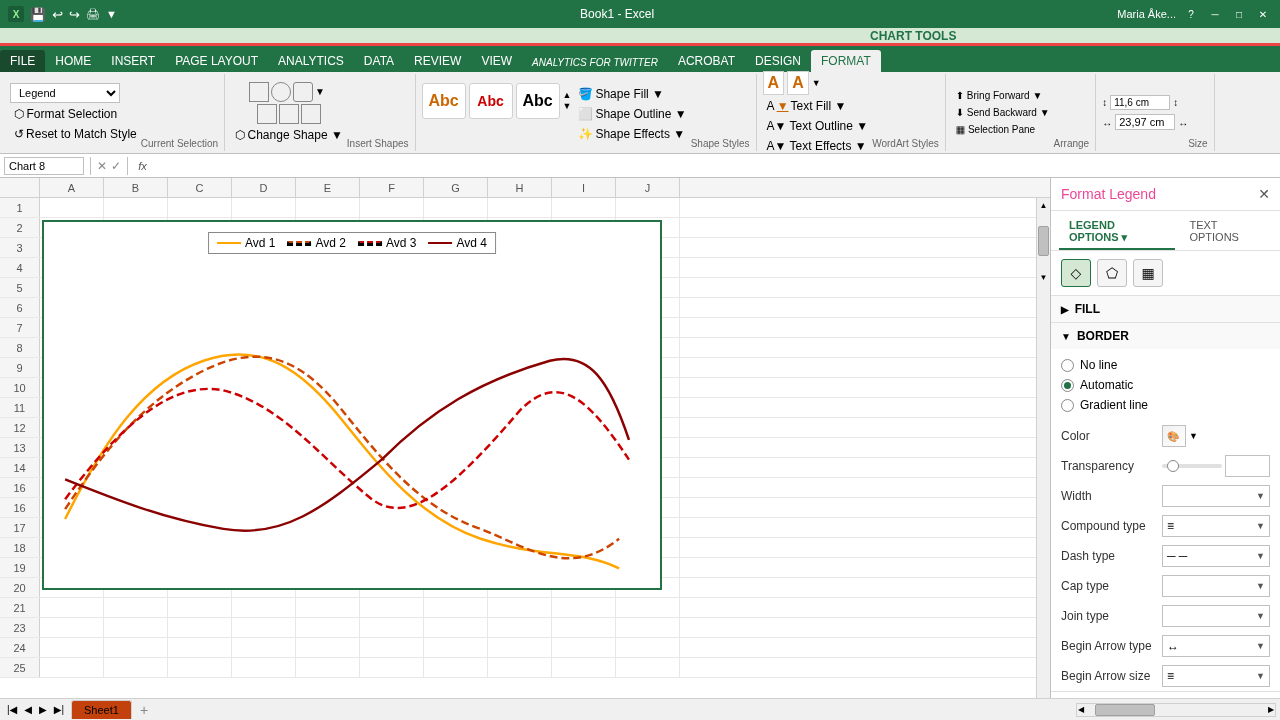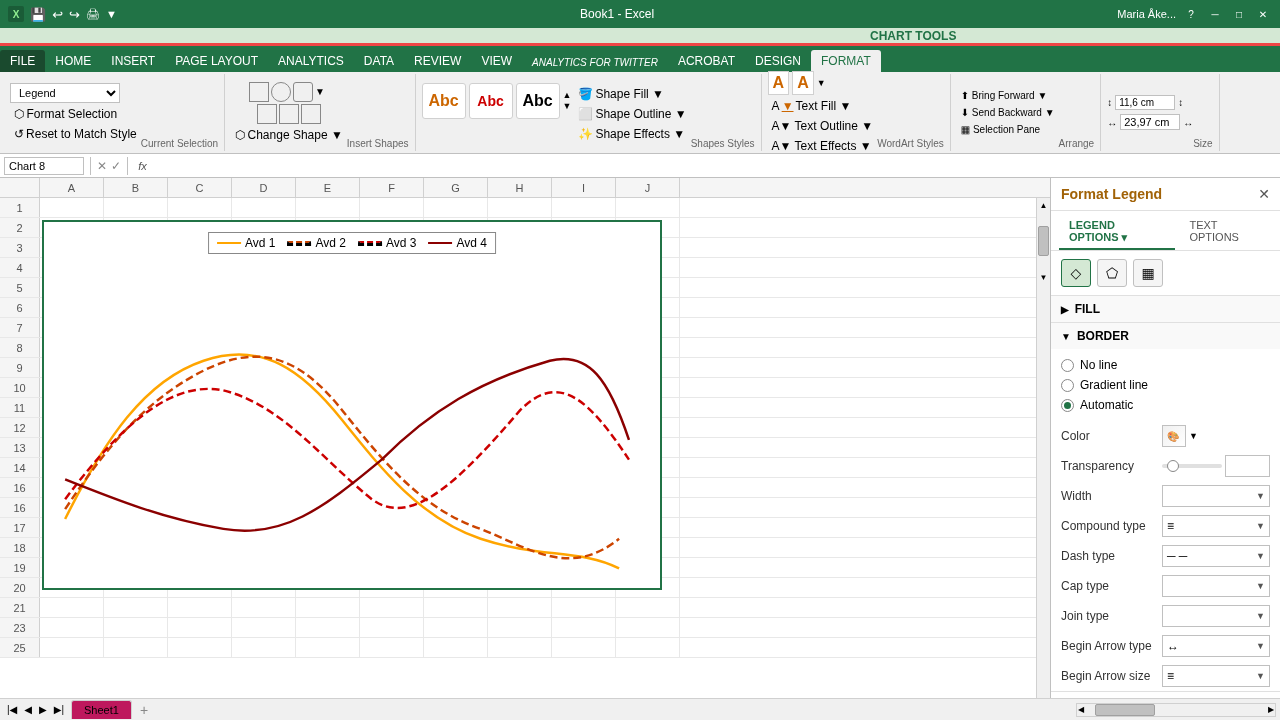--- a/index.html
+++ b/index.html
@@ -195,21 +195,21 @@
       flex-direction: column;
       overflow-y: auto;
     }
     .panel-header {
       display: flex;
       align-items: center;
       justify-content: space-between;
       padding: 8px 10px;
       border-bottom: 1px solid #e0e0e0;
     }
-    .panel-title { font-size: 14px; font-weight: 700; color: #a16207; }
+    .panel-title { font-size: 14px; font-weight: 400; color: #ec4899; }
     .panel-close { cursor: pointer; font-size: 14px; color: #555; }
     .panel-tabs {
       display: flex;
       border-bottom: 1px solid #e0e0e0;
       padding: 4px 8px 0;
       gap: 4px;
     }
     .panel-tab {
       padding: 4px 10px;
       font-size: 11px;
@@ -456,21 +456,21 @@
         <div class="ribbon-btn-small">
           <span>⬜</span>
           <span>Shape Outline ▼</span>
         </div>
         <div class="ribbon-btn-small">
           <span>✨</span>
           <span>Shape Effects ▼</span>
         </div>
       </div>
     </div>
-    <div class="ribbon-group-label">Shapes Styles</div>
+    <div class="ribbon-group-label">Shape Styles</div>
   </div>
 
   <div class="ribbon-group" style="min-width:140px;">
     <div class="ribbon-group-content" style="flex-direction:column;gap:2px;align-items:flex-start;">
       <div style="display:flex;gap:3px;align-items:center;">
         <div style="font-size:16px;font-weight:bold;color:#cc6600;cursor:pointer;padding:2px 4px;border:1px solid #d0d0d0;background:white;">A</div>
         <div style="font-size:16px;font-weight:bold;color:#cc6600;cursor:pointer;padding:2px 4px;border:1px solid #d0d0d0;background:white;">A</div>
         <div style="font-size:9px;cursor:pointer;">▼</div>
       </div>
       <div class="ribbon-btn-small">
@@ -814,20 +814,33 @@
           <div class="sheet-cell"></div>
           <div class="sheet-cell"></div>
           <div class="sheet-cell"></div>
           <div class="sheet-cell"></div>
           <div class="sheet-cell"></div>
           <div class="sheet-cell"></div>
           <div class="sheet-cell"></div>
         </div>
       <div class="sheet-row">
           <div class="row-header">23</div>
+          <div class="sheet-cell"></div>
+          <div class="sheet-cell"></div>
+          <div class="sheet-cell"></div>
+          <div class="sheet-cell"></div>
+          <div class="sheet-cell"></div>
+          <div class="sheet-cell"></div>
+          <div class="sheet-cell"></div>
+          <div class="sheet-cell"></div>
+          <div class="sheet-cell"></div>
+          <div class="sheet-cell"></div>
+        </div>
+      <div class="sheet-row">
+          <div class="row-header">24</div>
           <div class="sheet-cell"></div>
           <div class="sheet-cell"></div>
           <div class="sheet-cell"></div>
           <div class="sheet-cell"></div>
           <div class="sheet-cell"></div>
           <div class="sheet-cell"></div>
           <div class="sheet-cell"></div>
           <div class="sheet-cell"></div>
           <div class="sheet-cell"></div>
           <div class="sheet-cell"></div>
@@ -918,26 +931,26 @@
         <span class="arrow">▼</span>
         <span>BORDER</span>
       </div>
       <div class="panel-section-content">
 
         <div class="border-option">
           <div class="radio-circle"></div>
           <span>No line</span>
         </div>
         <div class="border-option">
+          <div class="radio-circle checked"></div>
+          <span>Automatic</span>
+        </div>
+        <div class="border-option">
           <div class="radio-circle"></div>
           <span>Gradient line</span>
-        </div>
-        <div class="border-option">
-          <div class="radio-circle checked"></div>
-          <span>Automatic</span>
         </div>
 
       </div>
 
       <div class="prop-row">
         <span class="prop-label">Color</span>
         <div class="prop-control">
           <div class="prop-color-btn">🎨</div>
           <span style="cursor:pointer;font-size:9px;">▼</span>
         </div>
@@ -1027,21 +1040,21 @@
 
 </div>
 
 <div style="display:flex;align-items:center;background:#f0f0f0;border-top:1px solid #d0d0d0;height:22px;">
   <div style="display:flex;align-items:center;gap:1px;padding:0 4px;">
     <span style="cursor:pointer;font-size:10px;padding:2px 3px;">|◀</span>
     <span style="cursor:pointer;font-size:10px;padding:2px 3px;">◀</span>
     <span style="cursor:pointer;font-size:10px;padding:2px 3px;">▶</span>
     <span style="cursor:pointer;font-size:10px;padding:2px 3px;">▶|</span>
   </div>
-  <div style="padding:3px 12px;font-size:11px;background:#be185d;border:1px solid #d0d0d0;border-bottom:none;border-radius:3px 3px 0 0;cursor:pointer;">Sheet1</div>
+  <div style="padding:3px 12px;font-size:11px;background:#c2410c;border:1px solid #d0d0d0;border-bottom:none;border-radius:3px 3px 0 0;cursor:pointer;">Sheet1</div>
   <div style="padding:3px 8px;cursor:pointer;font-size:14px;color:#888;">+</div>
   <div style="flex:1;background:#f0f0f0;"></div>
 
   <div style="width:200px;height:14px;background:#f0f0f0;border:1px solid #d0d0d0;display:flex;align-items:center;margin-right:4px;">
     <div style="width:8px;height:100%;background:#f0f0f0;display:flex;align-items:center;justify-content:center;cursor:pointer;font-size:8px;">◀</div>
     <div style="flex:1;background:#f0f0f0;position:relative;height:100%;">
       <div style="position:absolute;left:10px;width:60px;height:100%;background:#c0c0c0;border:1px solid #a0a0a0;border-radius:2px;"></div>
     </div>
     <div style="width:8px;height:100%;background:#f0f0f0;display:flex;align-items:center;justify-content:center;cursor:pointer;font-size:8px;">▶</div>
   </div>

